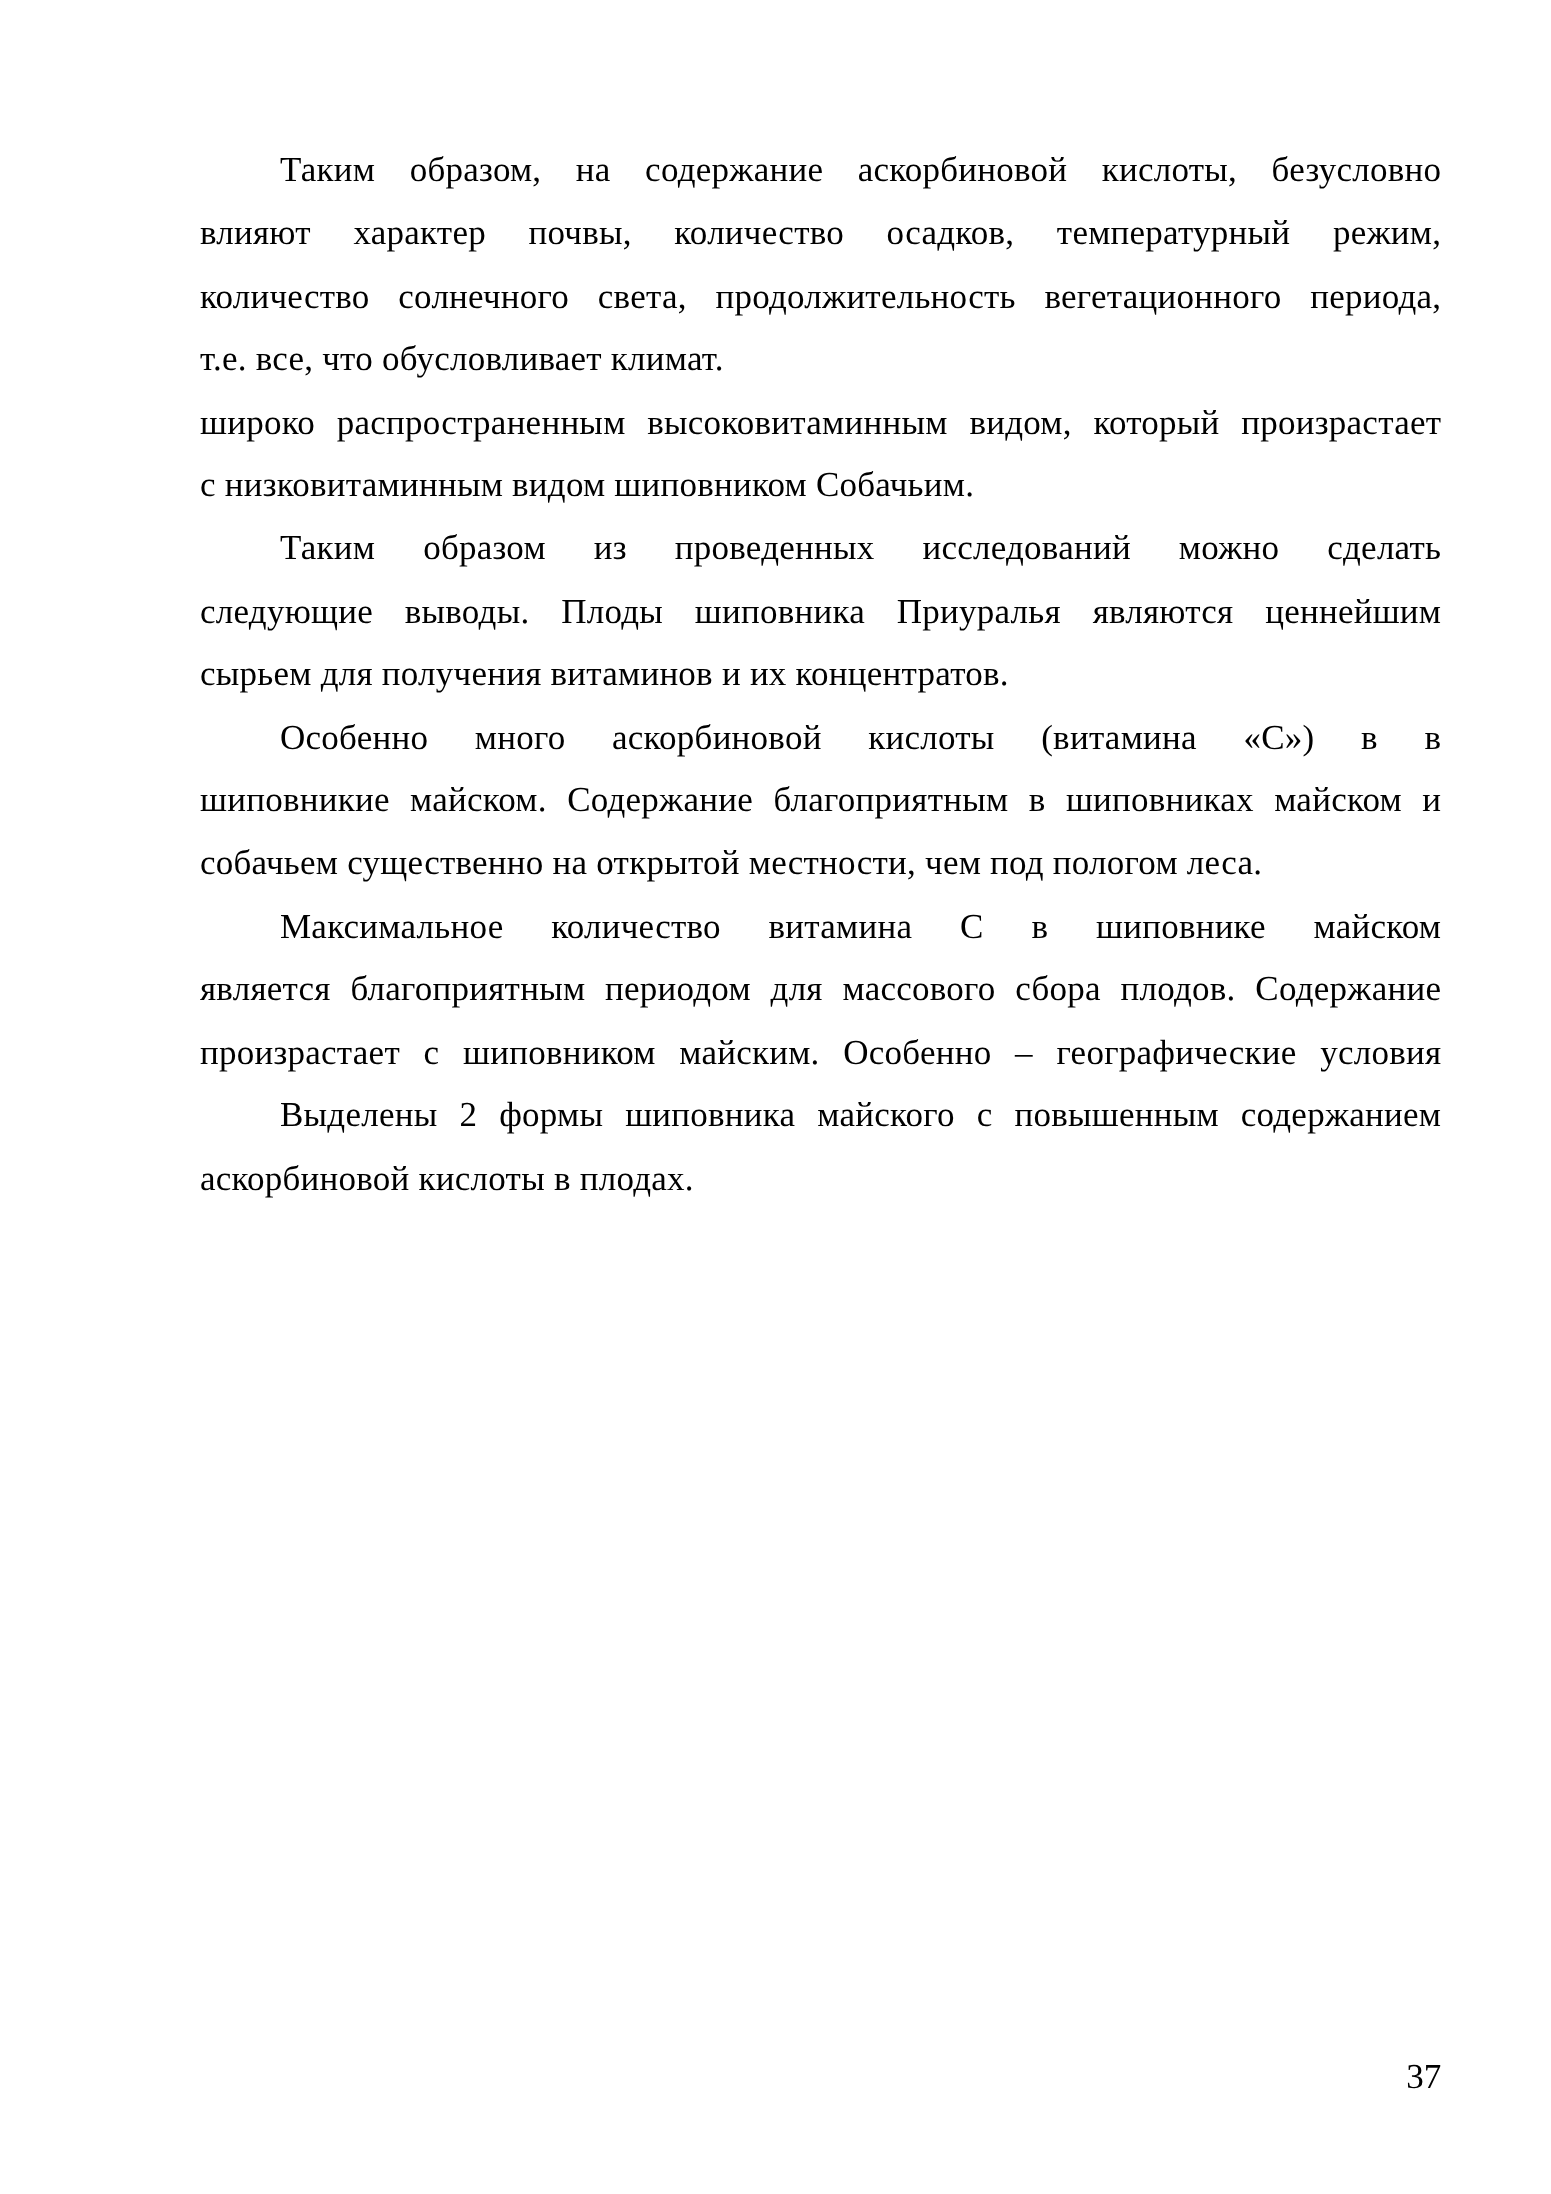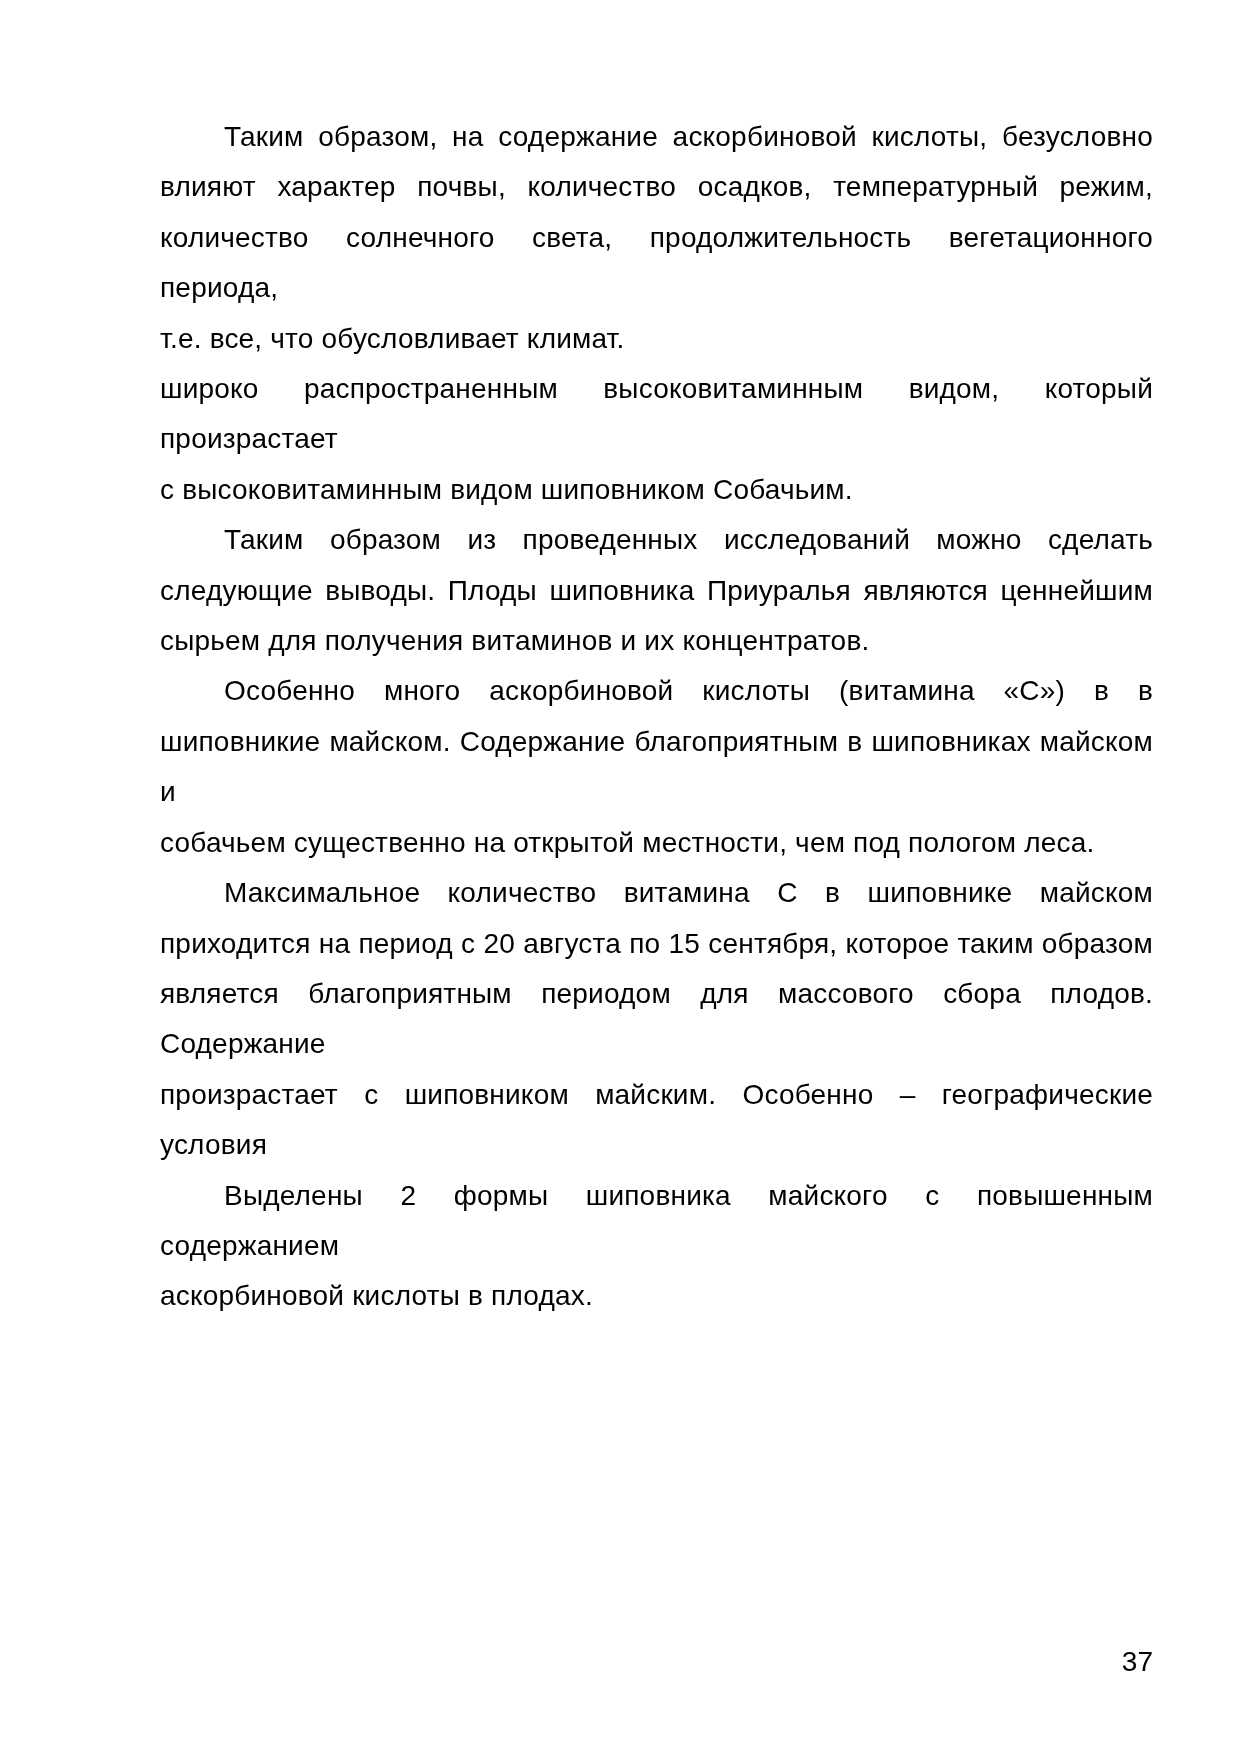--- a/index.html
+++ b/index.html
@@ -6,21 +6,21 @@
     margin: 0;
     padding: 0;
     background: #ffffff;
   }
   .page {
     position: relative;
     width: 1241px;
     height: 1755px;
     background: #ffffff;
     color: #000000;
-    font-family: Liberation Sans, sans-serif;
+    font-family: Liberation Serif, serif;
     overflow: hidden;
   }
   .text-block {
     position: absolute;
     left: 160px;
     top: 112px;
     width: 993px;
     font-size: 28px;
     line-height: 50.4px;
     letter-spacing: 0.2px;
@@ -54,35 +54,34 @@
 <div class="page">
   <div class="text-block">
       <div class="paragraph">
         <div class="line para-first">Таким образом, на содержание аскорбиновой кислоты, безусловно</div>
         <div class="line">влияют характер почвы, количество осадков, температурный режим,</div>
         <div class="line">количество солнечного света, продолжительность вегетационного периода,</div>
         <div class="line para-last">т.е. все, что обусловливает климат.</div>
       </div>
       <div class="paragraph">
         <div class="line">широко распространенным высоковитаминным видом, который произрастает</div>
-        <div class="line para-last">с высоковитаминным видом шиповником Собачьим.</div>
+        <div class="line para-last">с низковитаминным видом шиповником Собачьим.</div>
       </div>
       <div class="paragraph">
         <div class="line para-first">Таким образом из проведенных исследований можно сделать</div>
         <div class="line">следующие выводы. Плоды шиповника Приуралья являются ценнейшим</div>
         <div class="line para-last">сырьем для получения витаминов и их концентратов.</div>
       </div>
       <div class="paragraph">
         <div class="line para-first">Особенно много аскорбиновой кислоты (витамина «С») в в</div>
         <div class="line">шиповникие майском. Содержание благоприятным в шиповниках майском и</div>
         <div class="line para-last">собачьем существенно на открытой местности, чем под пологом леса.</div>
       </div>
       <div class="paragraph">
         <div class="line para-first">Максимальное количество витамина С в шиповнике майском</div>
-        <div class="line">приходится на период с 20 августа по 15 сентября, которое таким образом</div>
         <div class="line">является благоприятным периодом для массового сбора плодов. Содержание</div>
         <div class="line">произрастает с шиповником майским. Особенно – географические условия</div>
       </div>
       <div class="paragraph">
         <div class="line para-first">Выделены 2 формы шиповника майского с повышенным содержанием</div>
         <div class="line para-last">аскорбиновой кислоты в плодах.</div>
       </div>
     </div>
   <div class="page-number">37</div>
 </div>

